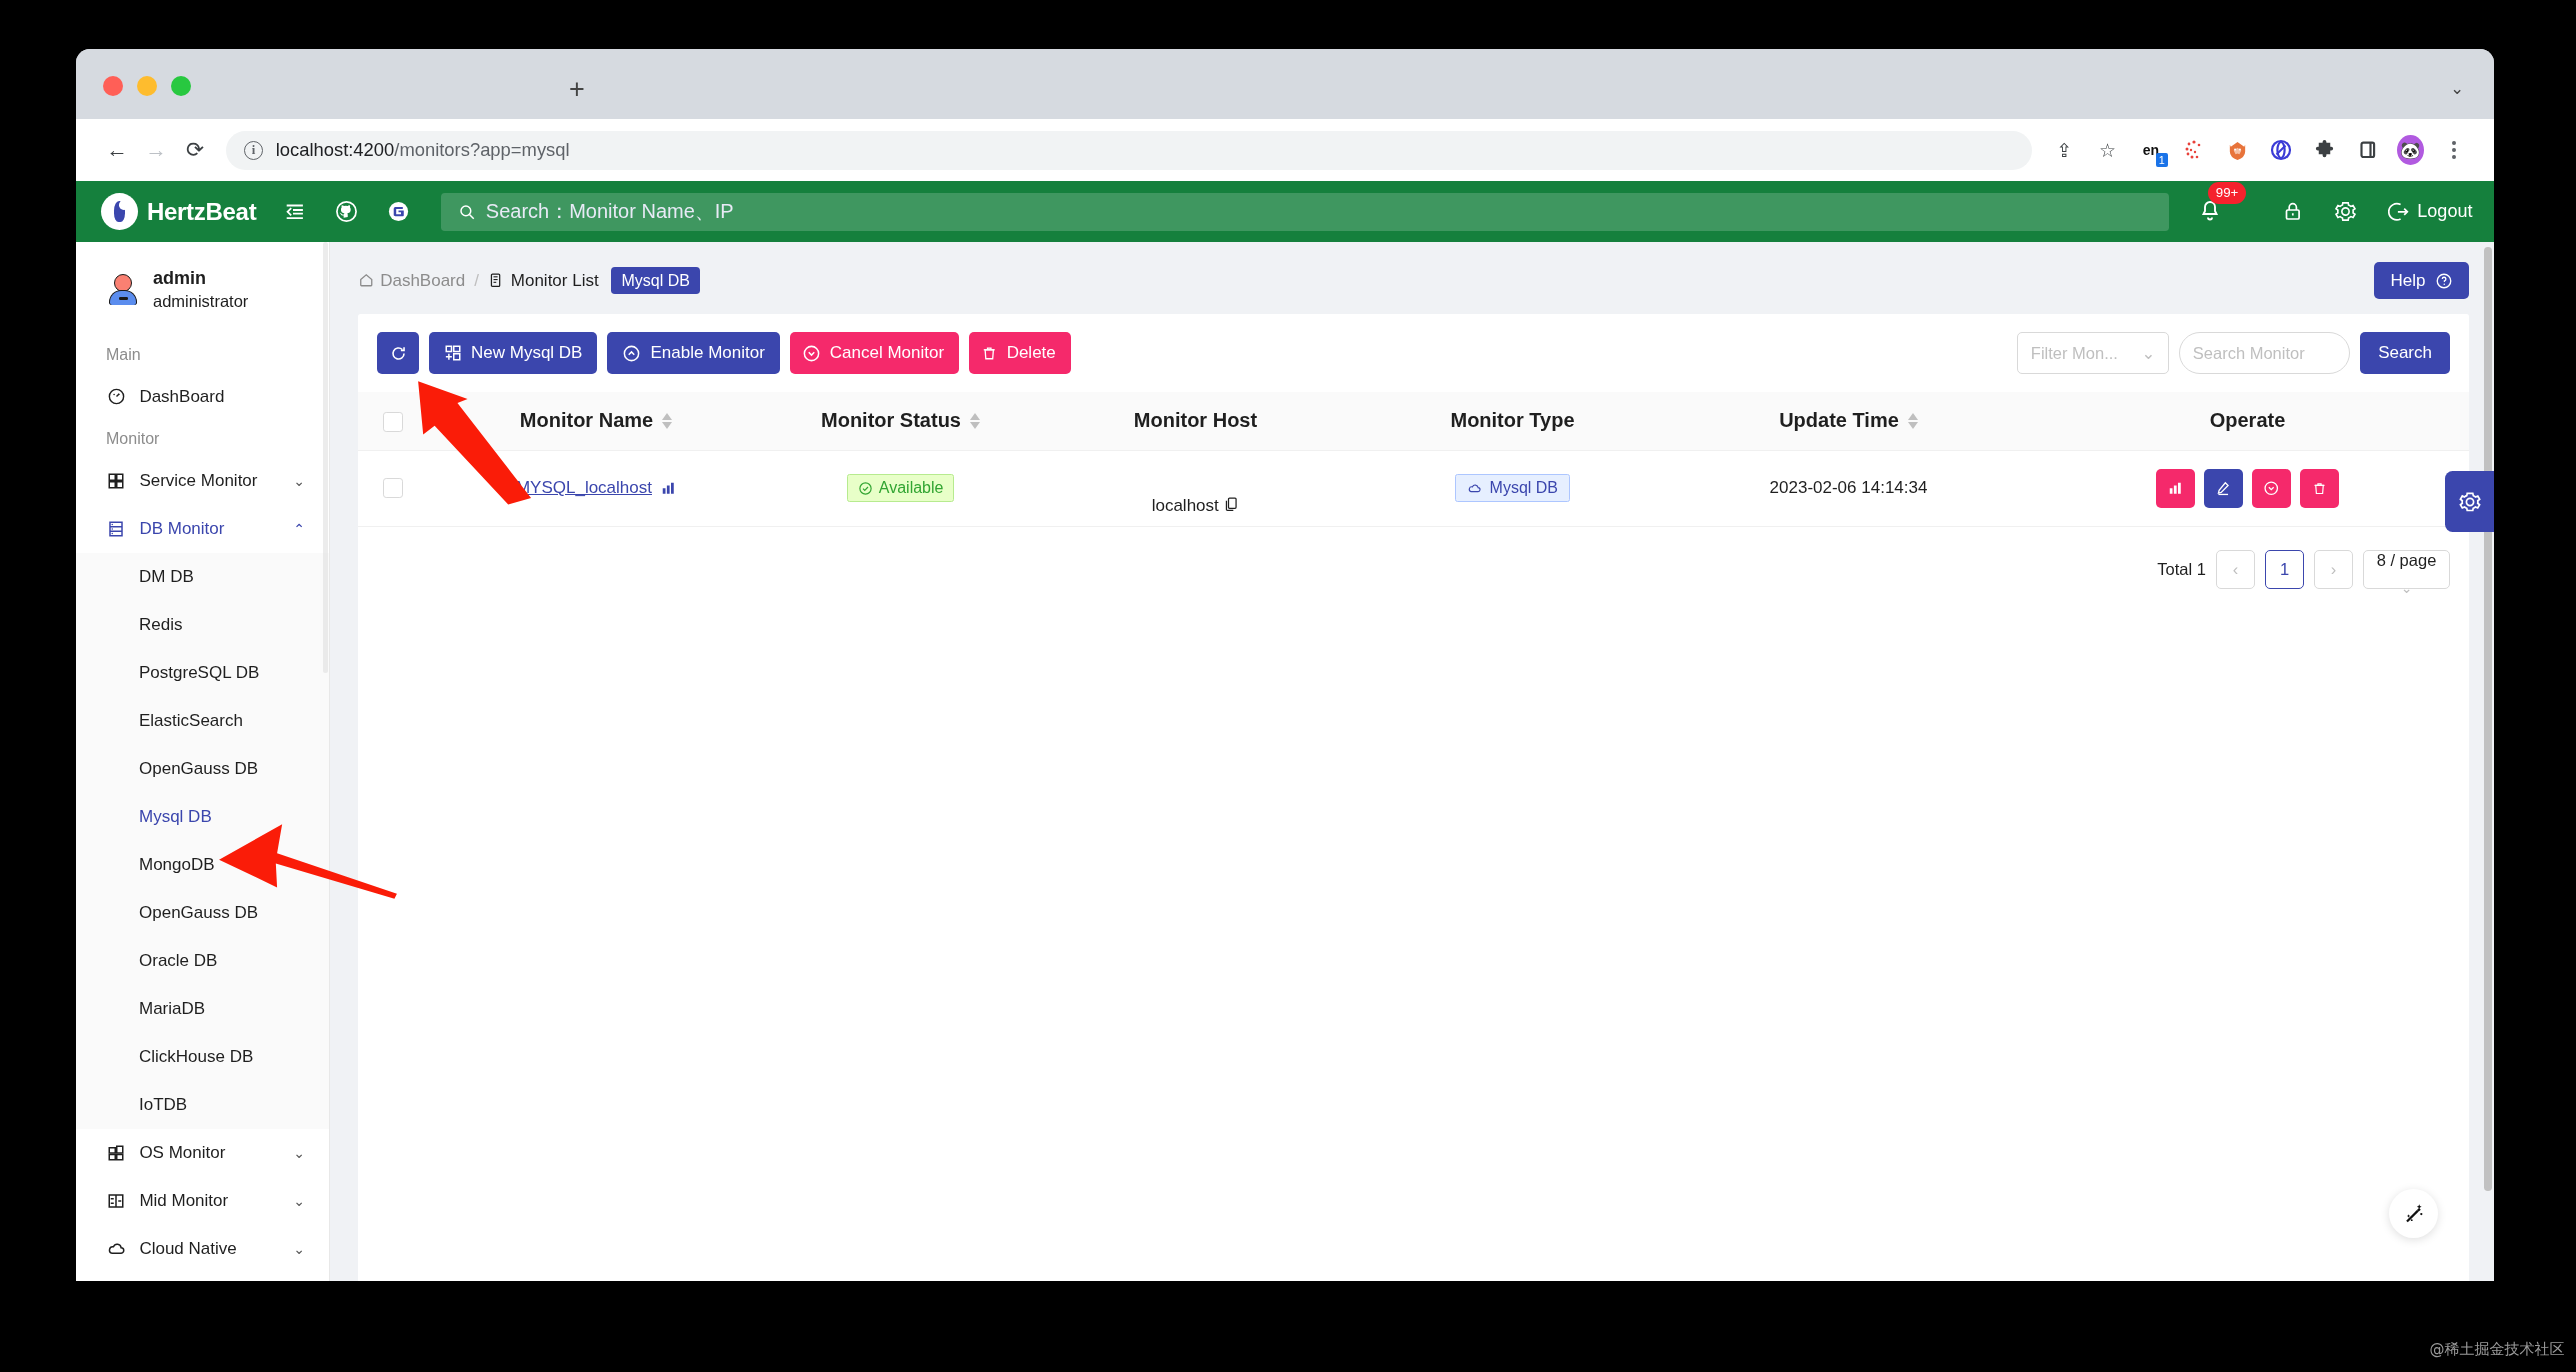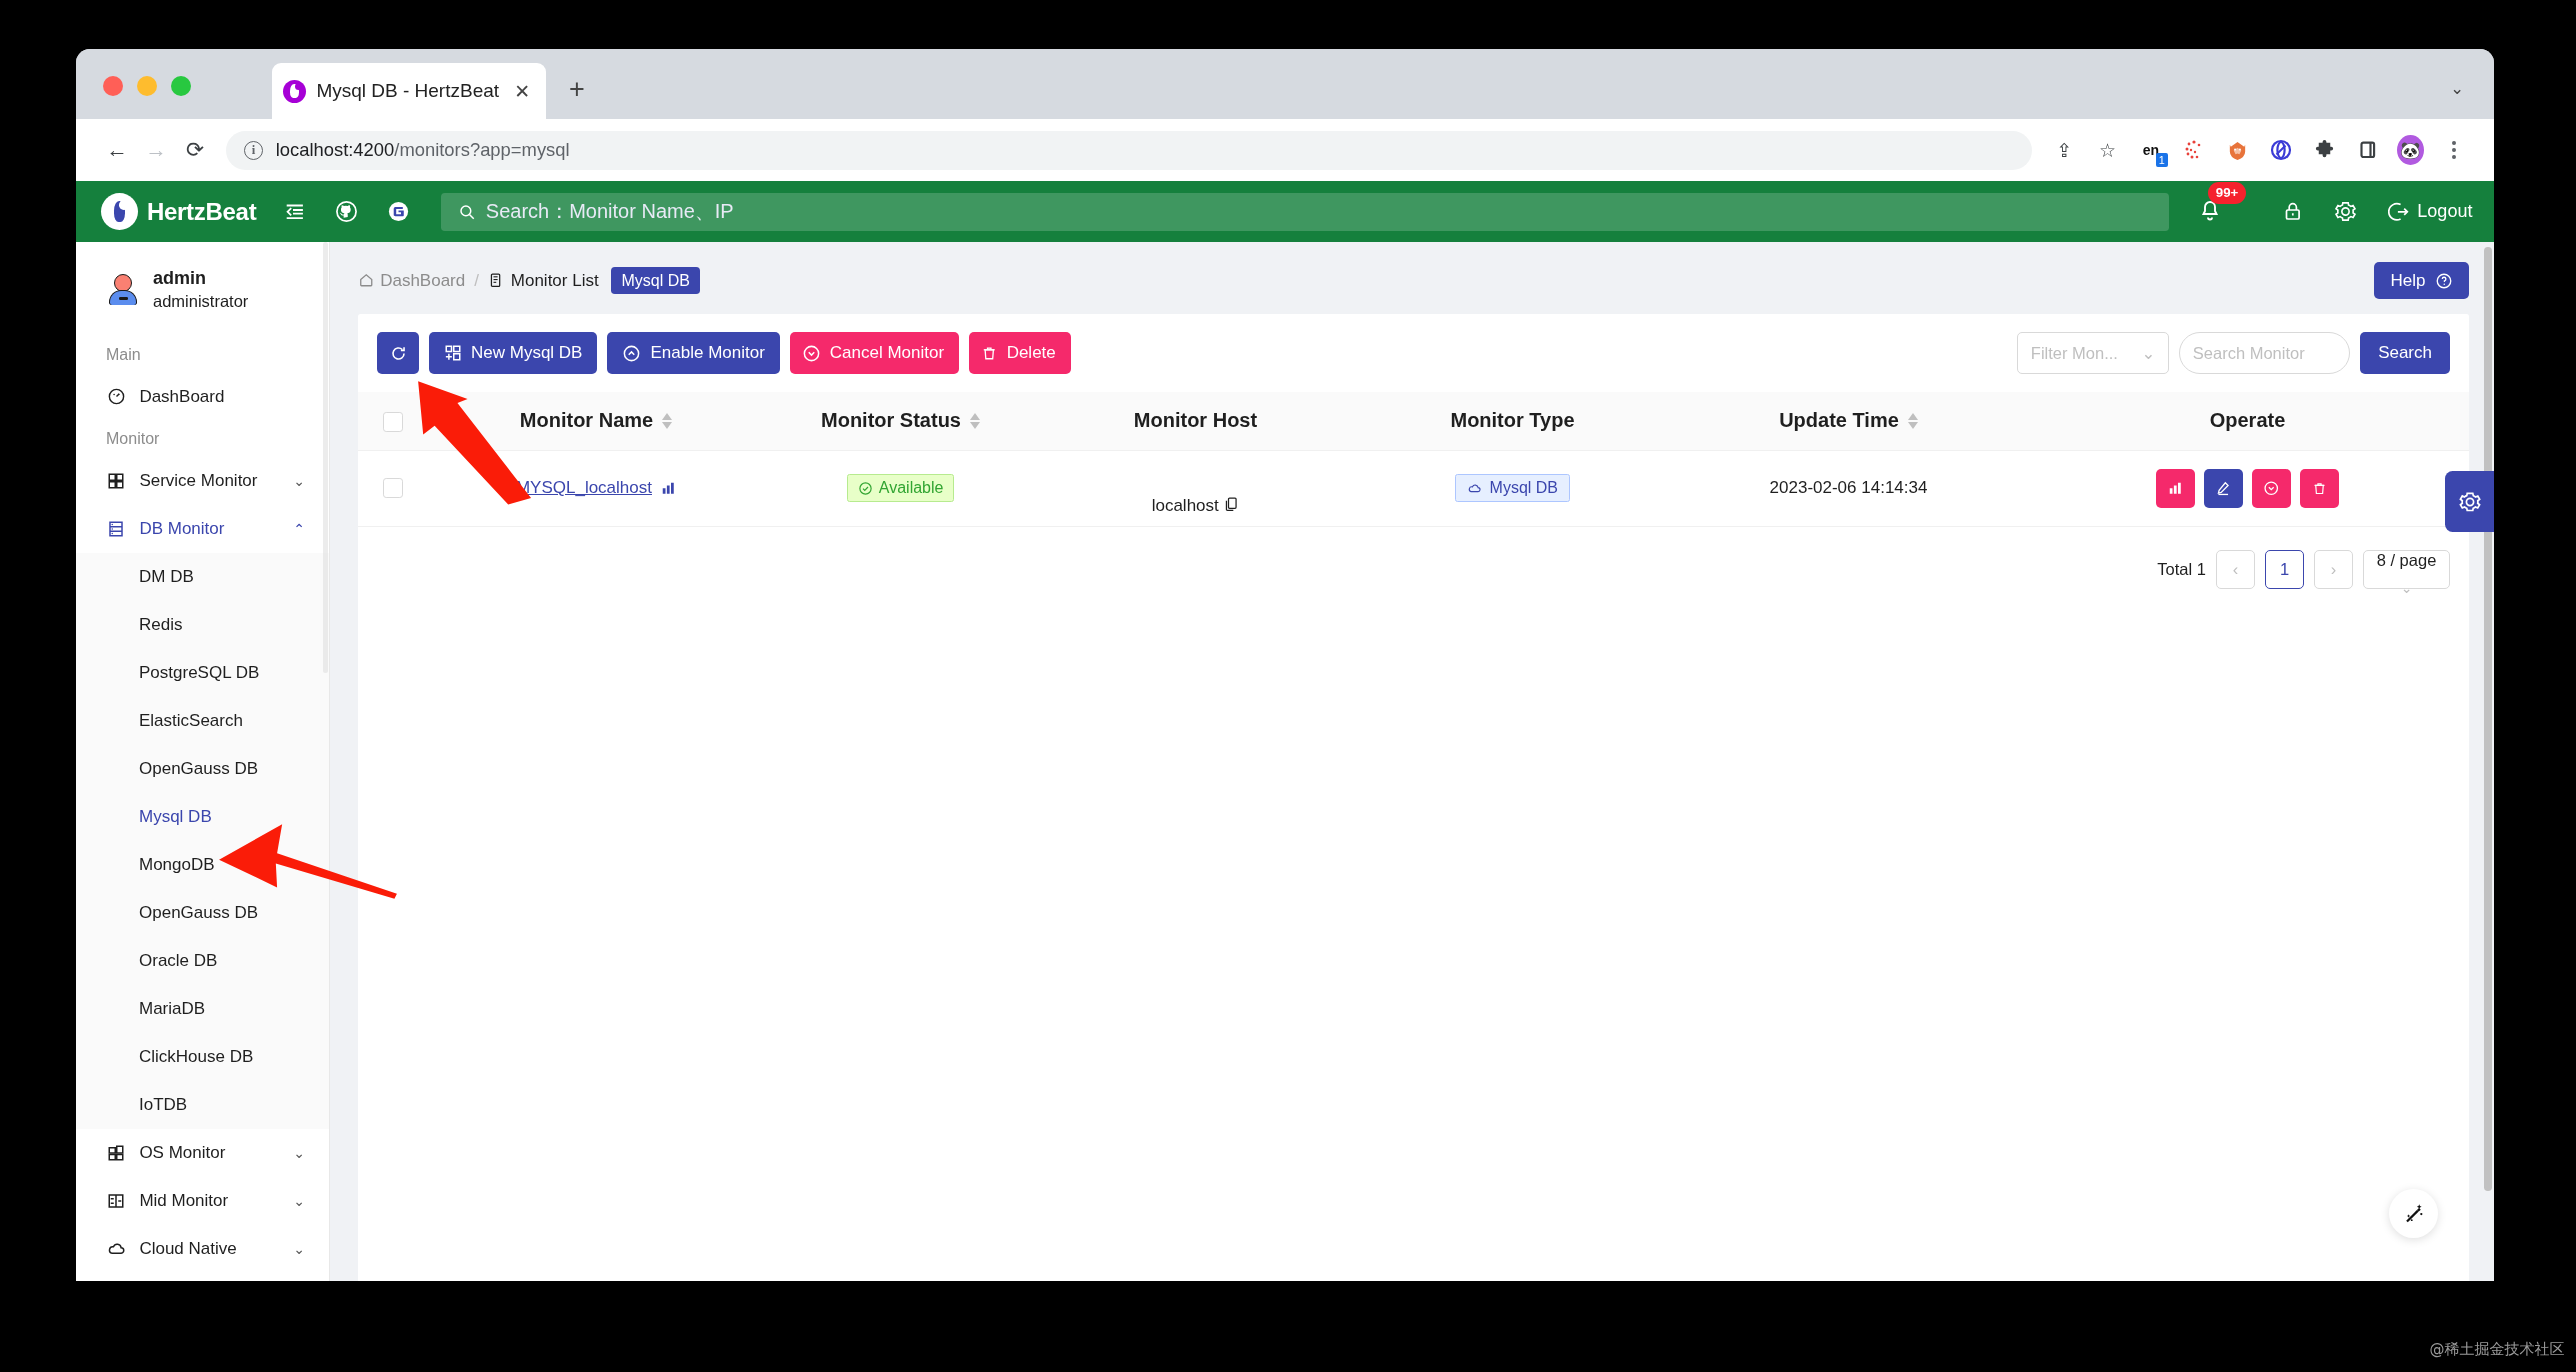--- a/index.html
+++ b/index.html
@@ -210,21 +210,20 @@
   .hdr-search-text { color: #e8eaf6; font-size: 20px; white-space: nowrap; }
   .hdr-right { display: flex; align-items: center; gap: 0; flex: 0 0 auto; }
   .bell-wrap { position: relative; margin-right: 33px; }
   .badge {
     position: absolute; left: 10px; top: -16.5px;
     background: #f5222d; color: #fff;
     font-size: 13.3px; line-height: 21.6px;
     border-radius: 11.4px; padding: 0 7.6px;
     min-width: 35px; text-align: center;
     white-space: nowrap;
-    font-weight: bold;
   }
   .logout {
     display: flex; align-items: center; gap: 7.6px;
     color: #fff; font-size: 18px;
     margin-left: 29px; cursor: pointer;
   }
 
   
   .app-body { display: flex; height: 1039px; }
 
@@ -493,25 +492,20 @@
 
 <div class="desktop">
 
   <div class="browser">
 
     <div class="tabstrip">
       <div class="traffic">
         <span class="dot red"></span>
         <span class="dot yellow"></span>
         <span class="dot green"></span>
-      </div>
-      <div class="tab">
-        <span class="tab-favicon"></span>
-        <span class="tab-title">Mysql DB - HertzBeat</span>
-        <span class="tab-close">✕</span>
       </div>
       <div class="newtab">+</div>
       <div class="tabstrip-chevron">⌄</div>
     </div>
 
     <div class="toolbar">
       <div class="navbtn">←</div>
       <div class="navbtn disabled">→</div>
       <div class="navbtn">⟳</div>
       <div class="omnibox">

